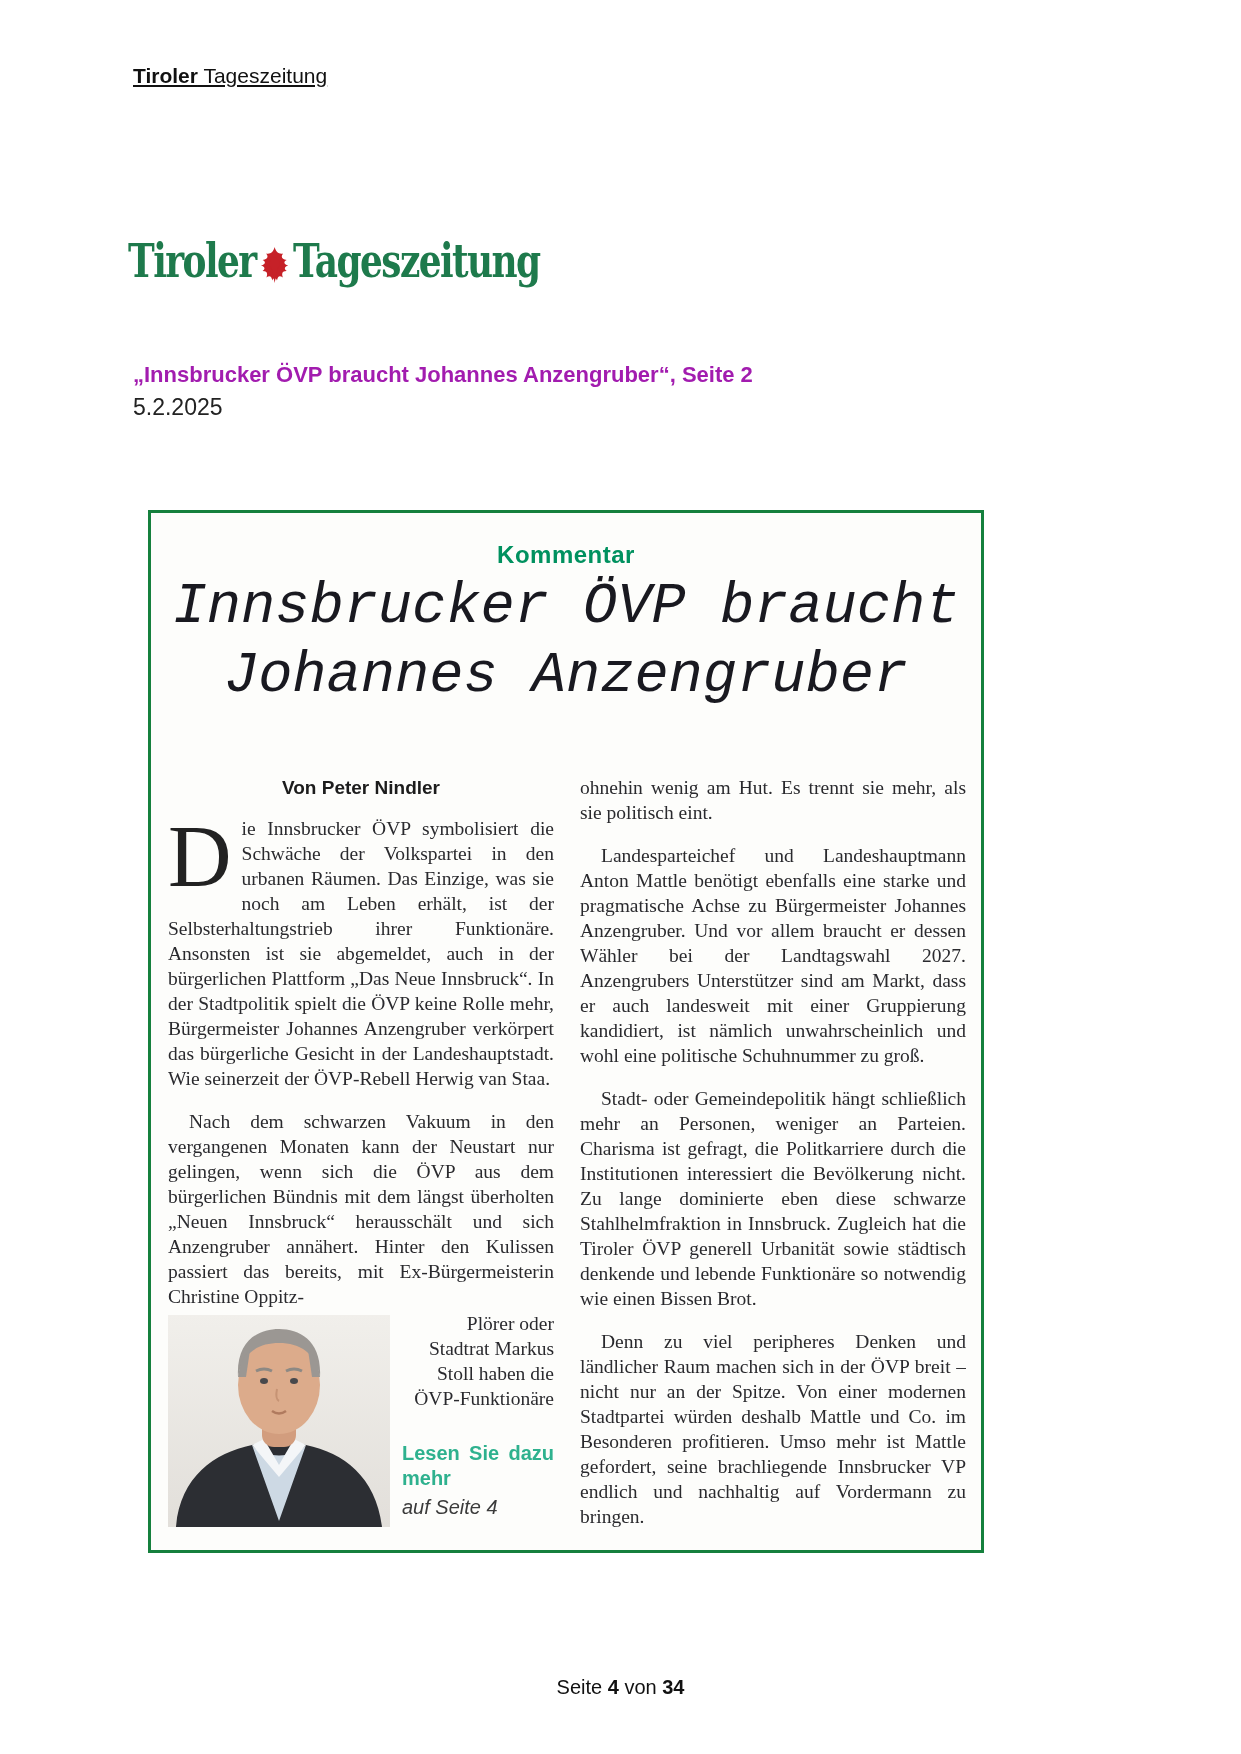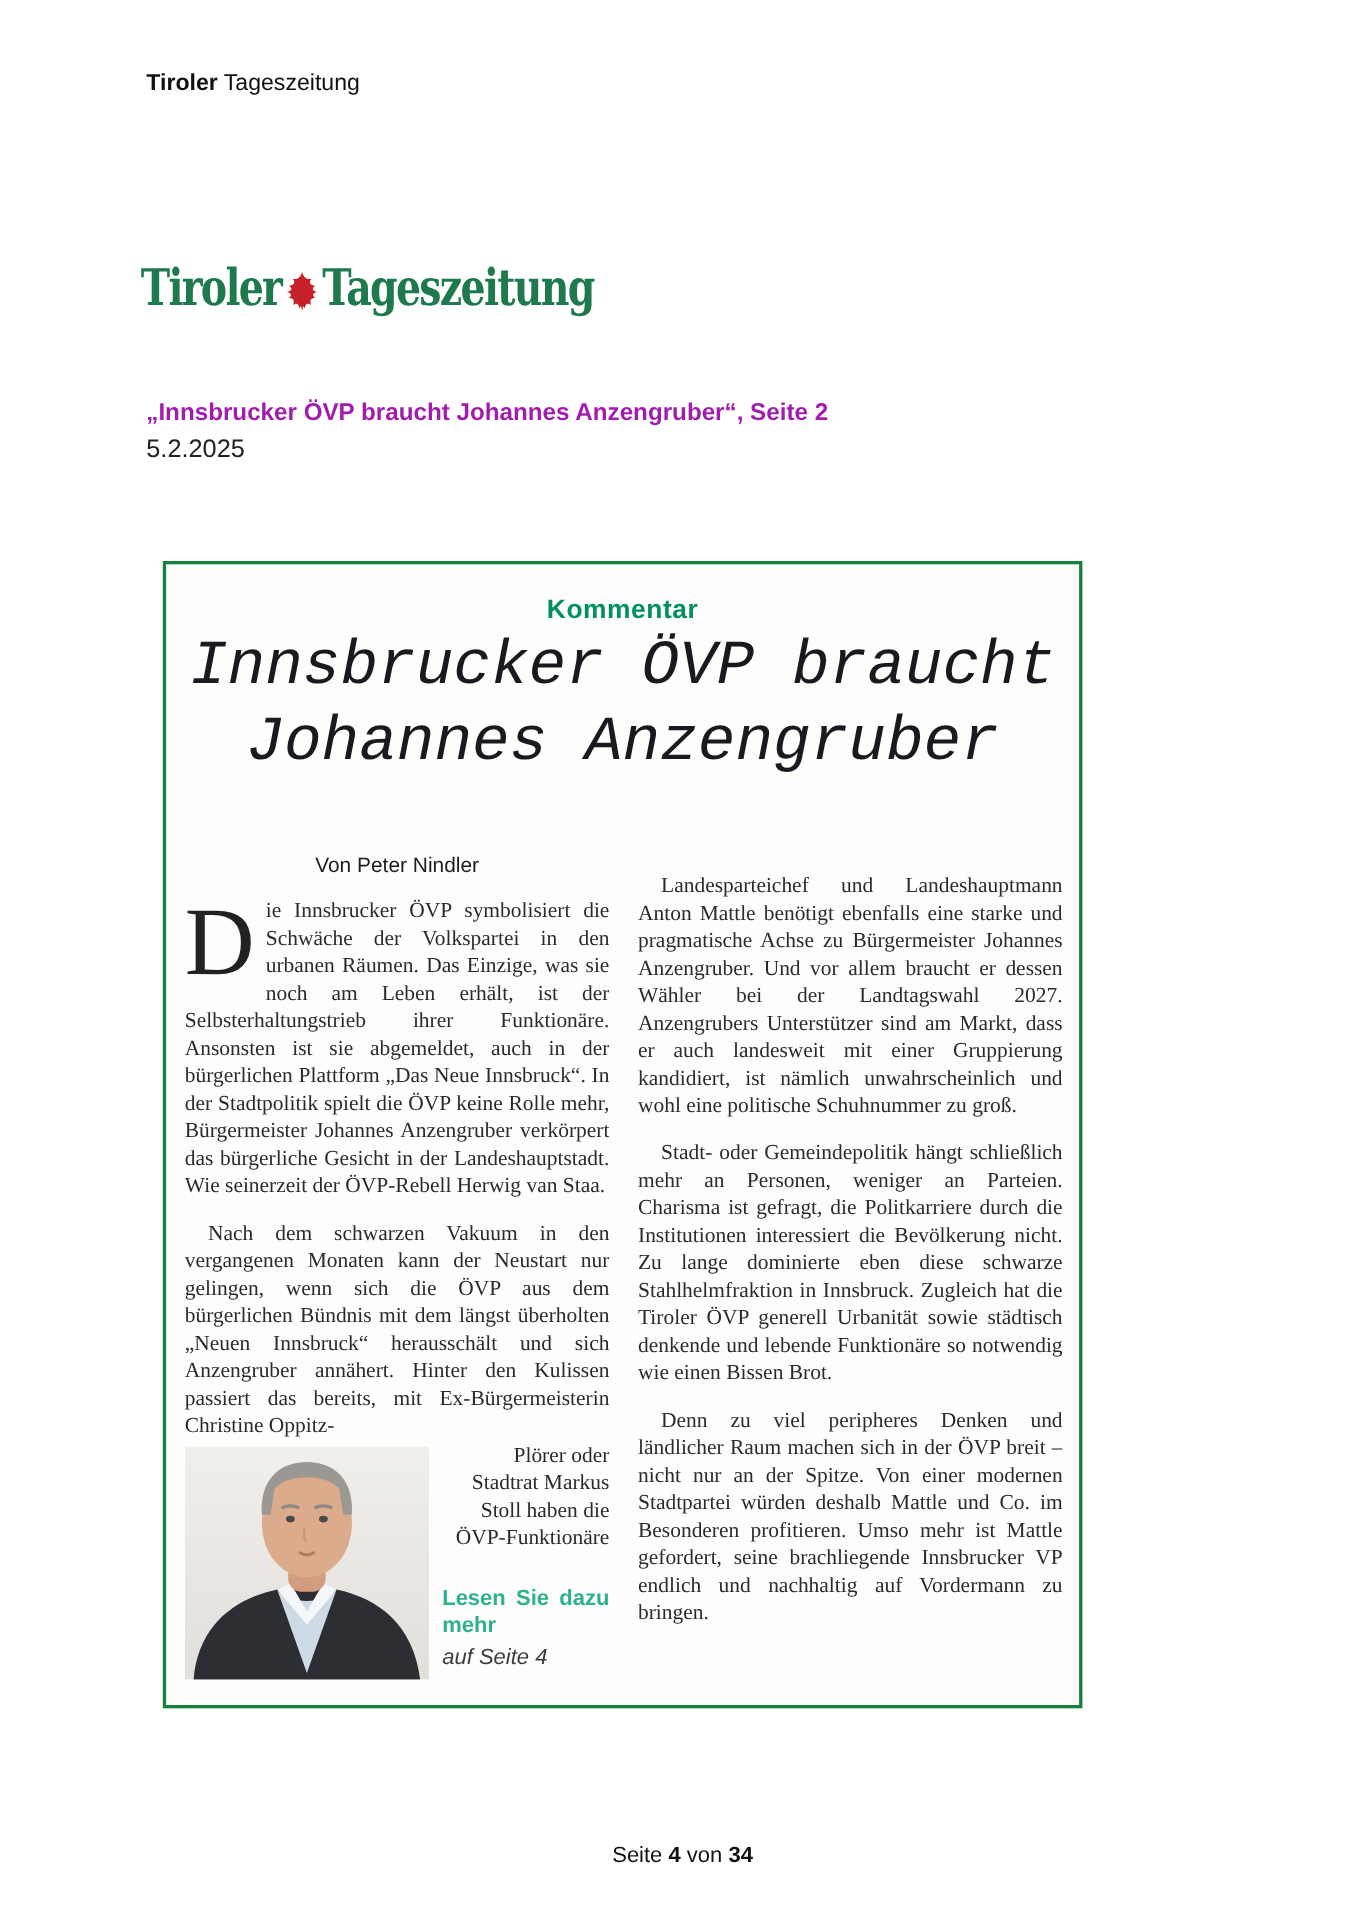--- a/index.html
+++ b/index.html
@@ -1,20 +1,20 @@
 <!DOCTYPE html>
 <html lang="de"><head>
 <meta charset="utf-8">
 <style>
   html,body{margin:0;padding:0;background:#ffffff;}
   .page{position:relative;width:1241px;height:1754px;background:#ffffff;overflow:hidden;
         font-family:"Liberation Sans",sans-serif;color:#1a1a1a;}
 
   
-  .header-brand{position:absolute;left:133px;top:64px;font-size:21px;color:#111;}
+  .header-brand{position:absolute;left:133px;top:64px;font-size:21px;color:#111;text-decoration:underline;}
   .header-brand .b{font-weight:bold;}
 
   
   .logo{position:absolute;left:128px;top:238px;display:flex;align-items:flex-end;
         transform:scaleX(0.78);transform-origin:left bottom;white-space:nowrap;}
   .logo .logo-word{font-family:"DejaVu Serif",serif;font-weight:bold;font-size:46px;
         line-height:46px;color:#1e7a4c;letter-spacing:-2px;}
   .logo .eagle{width:44px;height:42px;margin:0 2px -2px 2px;flex:0 0 auto;}
 
   
@@ -27,21 +27,21 @@
   .kicker{position:absolute;top:28px;left:0;width:100%;text-align:center;
         font-size:24px;font-weight:bold;color:#00915f;letter-spacing:0.5px;}
   .art-title{position:absolute;top:60px;left:0;width:100%;text-align:center;
         font-family:Liberation Mono, monospace;font-style:italic;font-weight:normal;
         font-size:57px;line-height:69px;color:#191920;}
 
   .cols{position:absolute;left:17px;right:15px;top:262px;bottom:6px;
         display:flex;gap:26px;}
   .col{width:calc(50% - 13px);font-family:"Liberation Serif",serif;
         font-size:19.5px;line-height:25px;color:#2a2a2e;text-align:justify;overflow:hidden;}
-  .byline{font-family:"Liberation Sans",sans-serif;font-size:19px;font-weight:normal;
+  .byline{font-family:"Liberation Sans",sans-serif;font-size:19px;font-weight:bold;
         color:#1c1c1c;text-align:center;margin-bottom:16px;}
   .col p{margin:0;}
   .col p.indent{text-indent:21px;margin-top:18px;}
 
   .dropcap{float:left;font-family:"Liberation Serif",serif;font-size:88px;line-height:70px;
         padding:6px 10px 0 0;color:#222;}
 
   .wrap-zone{overflow:hidden;margin-top:2px;}
   .photo{float:left;width:222px;height:212px;margin:4px 12px 0 0;}
   .photo svg{display:block;width:100%;height:100%;}
@@ -122,20 +122,21 @@
           <div class="wrap-text">Plörer oder Stadtrat Markus Stoll haben die ÖVP-Funktionäre</div>
           <div class="teaser">
             <div class="teaser-more">Lesen Sie dazu mehr</div>
             <div class="teaser-page">auf Seite 4</div>
           </div>
 
         </div>
       </div>
 
       <div class="col">
+        <p>ohnehin wenig am Hut. Es trennt sie mehr, als sie politisch eint.</p>
         <p class="indent">Landesparteichef und Landeshauptmann Anton Mattle benötigt ebenfalls eine starke und pragmatische Achse zu Bürgermeister Johannes Anzengruber. Und vor allem braucht er dessen Wähler bei der Landtagswahl 2027. Anzengrubers Unterstützer sind am Markt, dass er auch landesweit mit einer Gruppierung kandidiert, ist nämlich unwahrscheinlich und wohl eine politische Schuhnummer zu groß.</p>
         <p class="indent">Stadt- oder Gemeindepolitik hängt schließlich mehr an Personen, weniger an Parteien. Charisma ist gefragt, die Politkarriere durch die Institutionen interessiert die Bevölkerung nicht. Zu lange dominierte eben diese schwarze Stahlhelmfraktion in Innsbruck. Zugleich hat die Tiroler ÖVP generell Urbanität sowie städtisch denkende und lebende Funktionäre so notwendig wie einen Bissen Brot.</p>
         <p class="indent">Denn zu viel peripheres Denken und ländlicher Raum machen sich in der ÖVP breit – nicht nur an der Spitze. Von einer modernen Stadtpartei würden deshalb Mattle und Co. im Besonderen profitieren. Umso mehr ist Mattle gefordert, seine brachliegende Innsbrucker VP endlich und nachhaltig auf Vordermann zu bringen.</p>
       </div>
 
     </div>
   </div>
 
   <div class="footer">
     <span>Seite </span><span class="b">4</span><span> von </span><span class="b">34</span>

